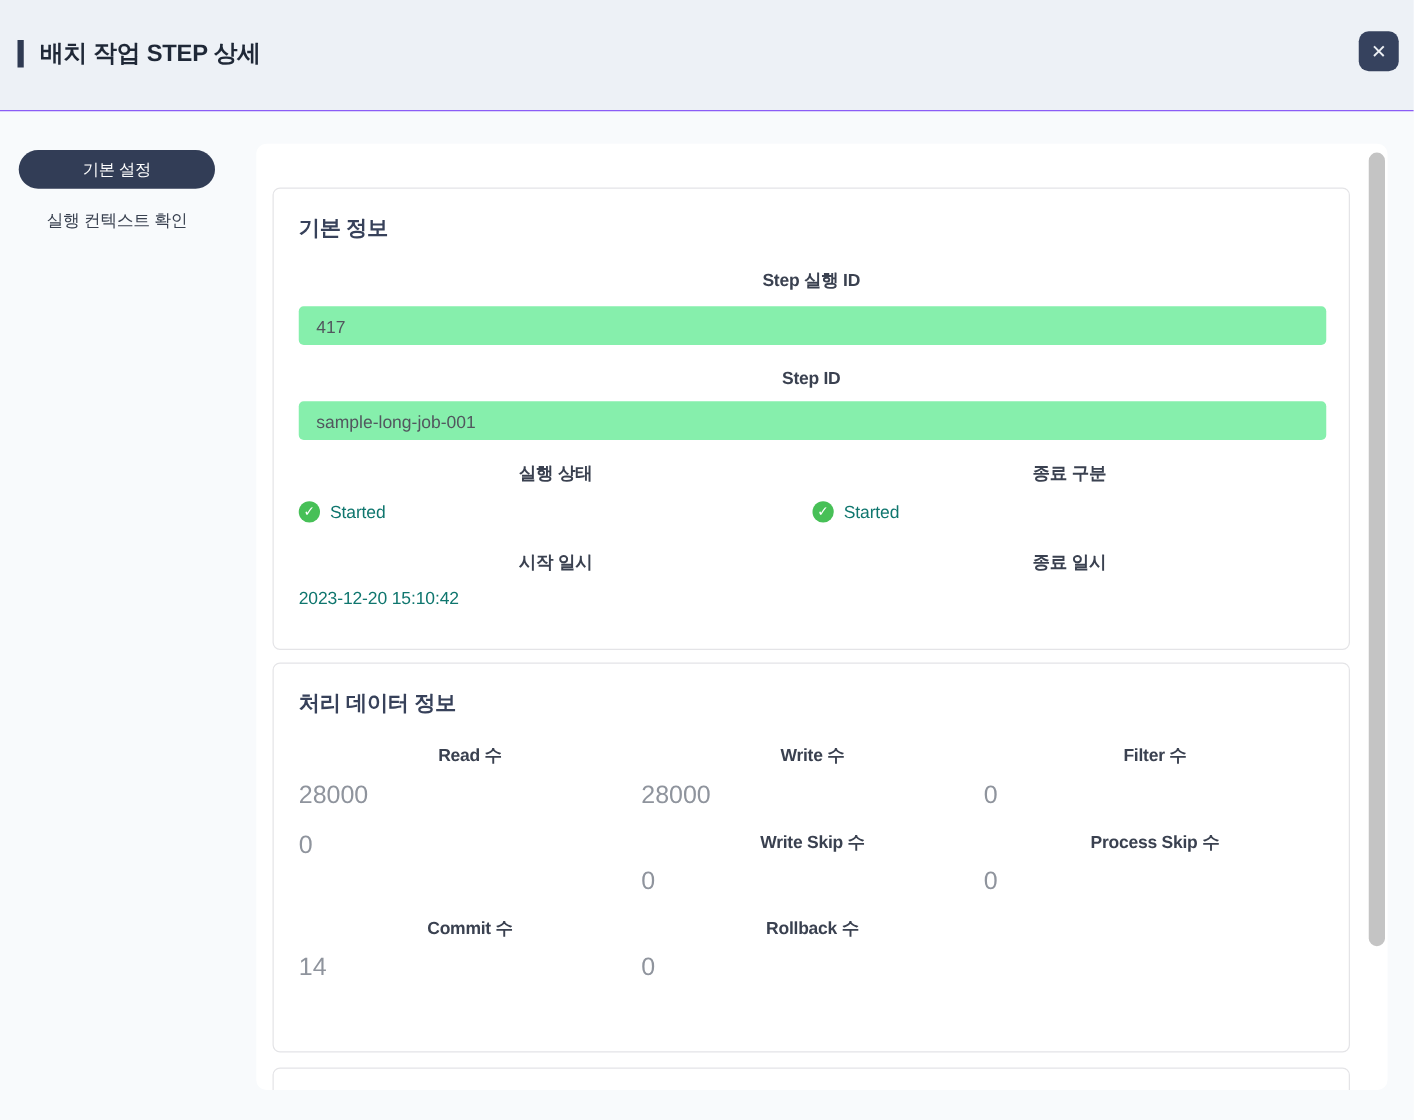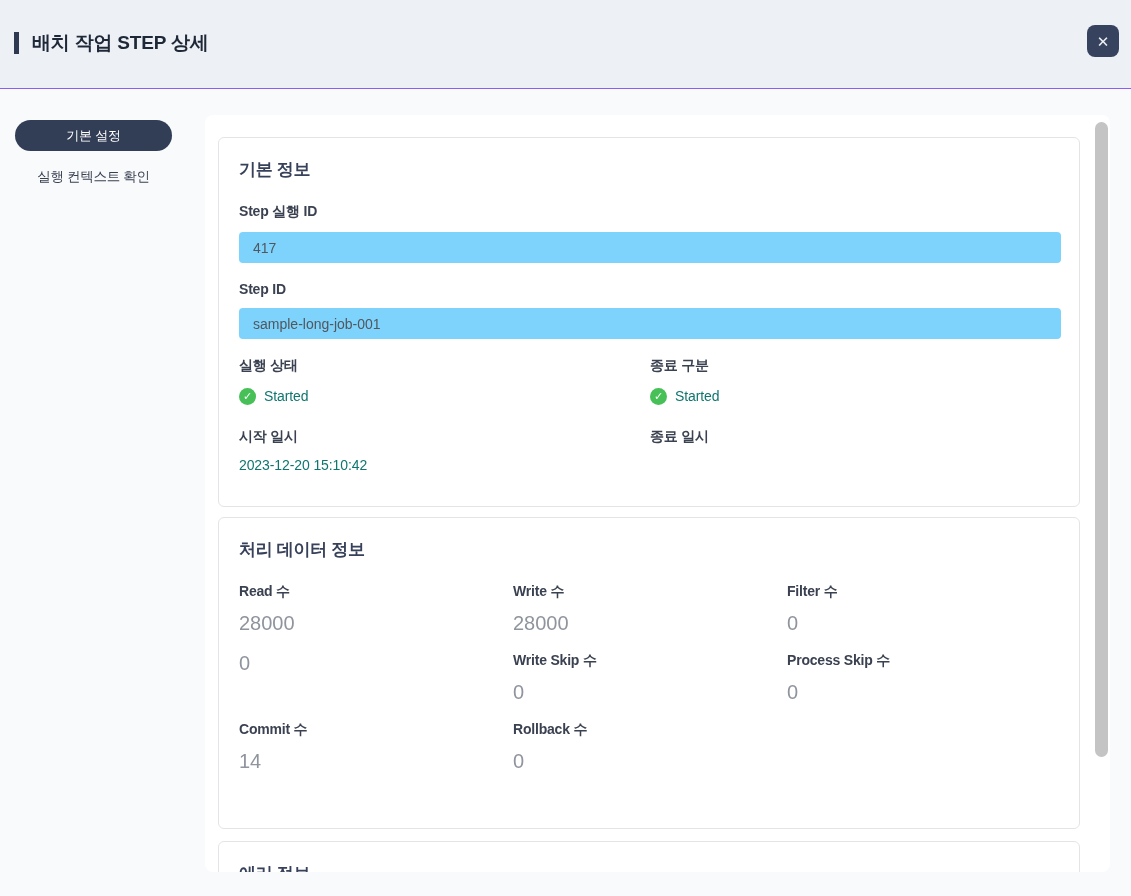--- a/index.html
+++ b/index.html
@@ -48,28 +48,28 @@
   .scroll-thumb {
     position: absolute; right: 2px; top: 7px; width: 13px; height: 635px;
     background: #c4c4c4; border-radius: 7px;
   }
 
   .card {
     margin-left: 13px; width: 862px;
     border: 1px solid #e4e4e7; border-radius: 6px;
     padding: 20px; background: #ffffff;
   }
-  .card-1 { margin-top: 22px; height: 370px; }
+  .card-1 { margin-top: 35px; height: 370px; }
   .card-2 { margin-top: 10px; height: 312px; }
   .card-3 { margin-top: 12px; height: 200px; }
   .card-title { font-size: 17px; font-weight: bold; color: #37415a; letter-spacing: -0.3px; margin-bottom: 22px; }
 
-  .field-label { font-size: 14px; font-weight: bold; color: #3a4150; letter-spacing: -0.2px; margin-bottom: 11px; }
+  .field-label { font-size: 14px; font-weight: bold; color: #3a4150; letter-spacing: -0.2px; margin-bottom: 11px; text-align: center; }
   .text-input {
-    width: 822px; height: 31px; background: #7dd3fc; border-radius: 4px;
+    width: 822px; height: 31px; background: #86efac; border-radius: 4px;
     font-size: 14px; color: #52565e; display: flex; align-items: center;
     padding: 0 14px; margin-bottom: 18px; cursor: default;
   }
 
   .grid-2 { display: grid; grid-template-columns: 411px 411px; }
   .grid-3 { display: grid; grid-template-columns: 274px 274px 274px; }
   .cell { margin-bottom: 22px; }
   .cell-sm { margin-bottom: 21px; }
 
   .status-row { display: flex; align-items: center; height: 20px; }

